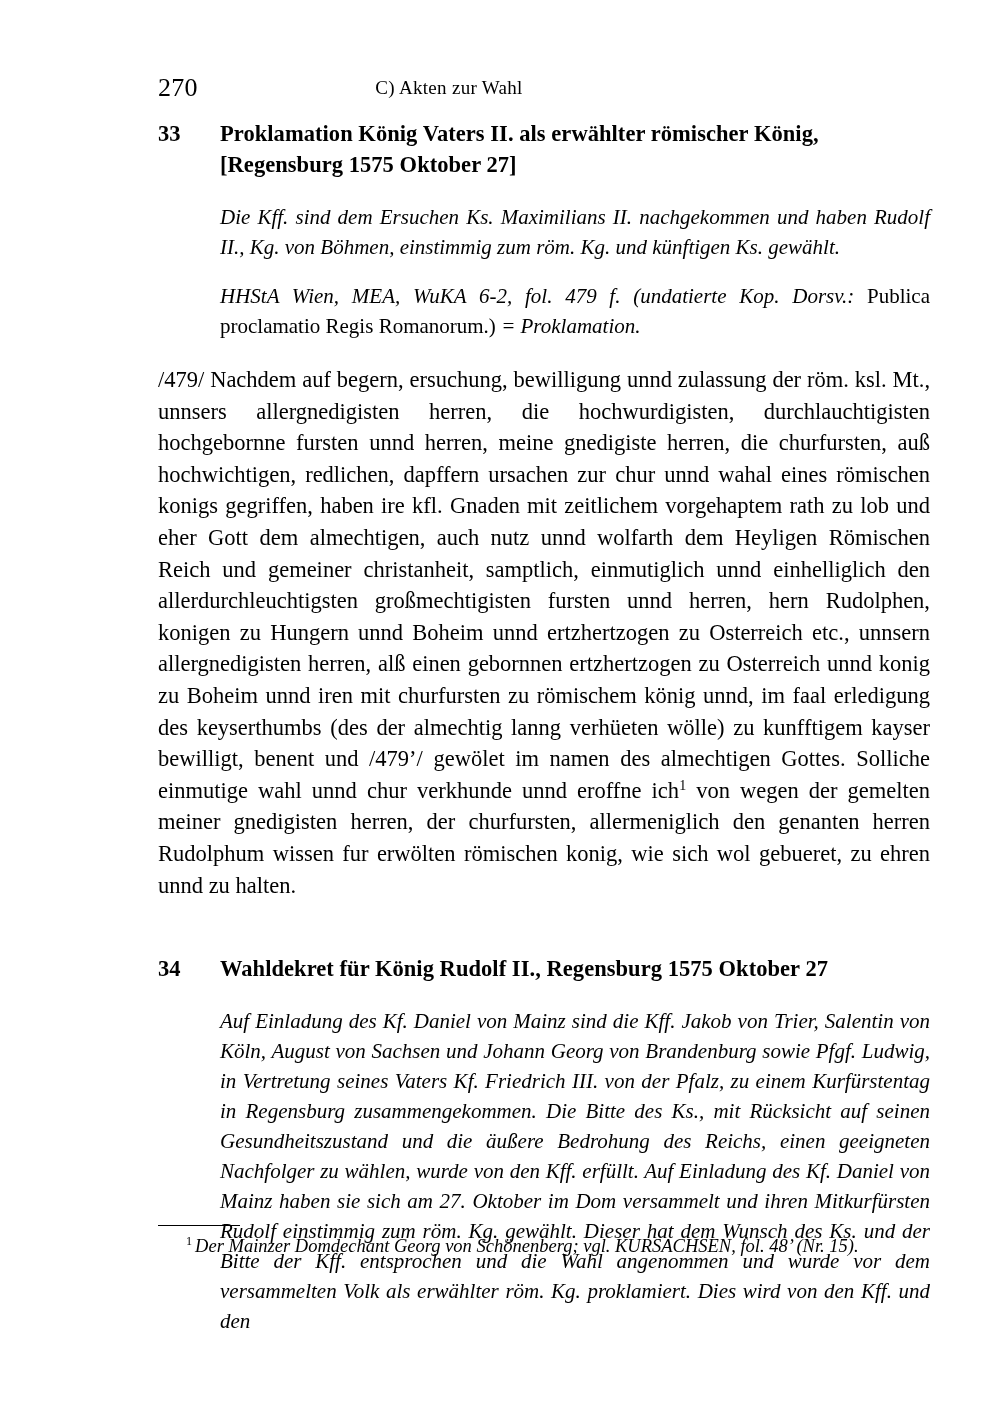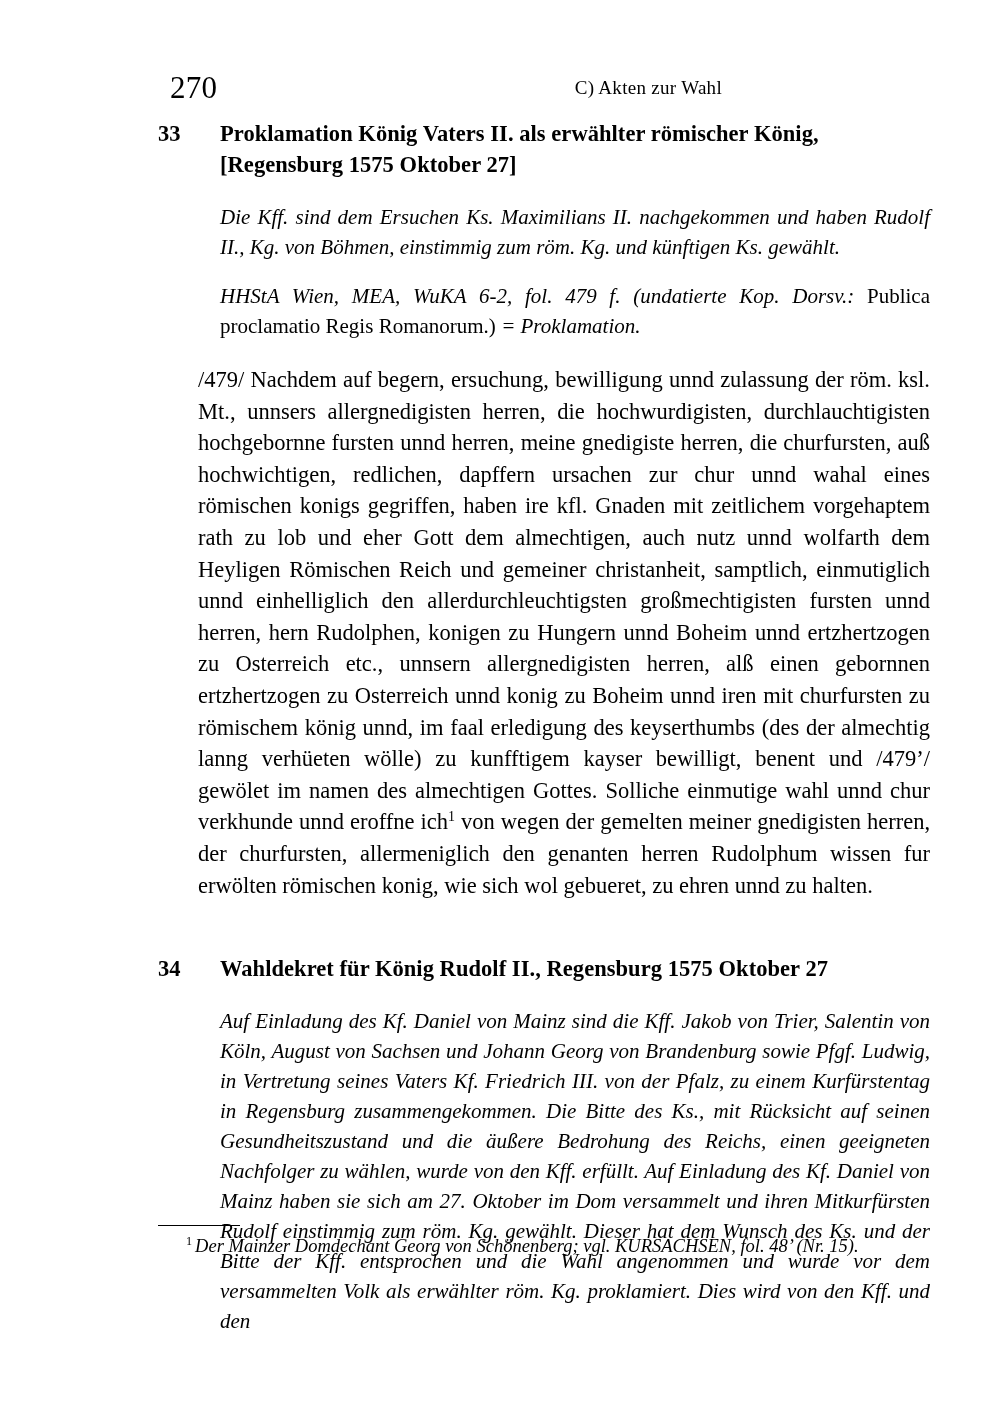--- a/index.html
+++ b/index.html
@@ -26,32 +26,32 @@
   
   .running-head {
     position: absolute;
     left: 158px;
     top: 75px;
     width: 772px;
     height: 26px;
   }
   .folio {
     position: absolute;
-    left: 12px;
+    left: 0;
     top: 0;
-    font-size: 31px;
+    font-size: 26px;
     line-height: 26px;
     letter-spacing: 0.2px;
   }
   .running-title {
     position: absolute;
-    left: 4px;
+    left: 11px;
     top: 0;
     width: 560px;
-    text-align: right;
+    text-align: center;
     font-size: 19px;
     line-height: 26px;
     letter-spacing: 0.3px;
   }
 
   
   .content {
     position: absolute;
     left: 158px;
     top: 118px;
@@ -100,21 +100,20 @@
   .source-note i { font-style: italic; }
 
   
   .body-text {
     margin-top: 23px;
     font-size: 22.5px;
     line-height: 31.6px;
     text-align: justify;
     text-justify: inter-word;
     hyphens: none;
-    margin-left: 40px;
   }
   .body-text sup {
     font-size: 0.62em;
     vertical-align: super;
     line-height: 0;
   }
 
   .section-gap { height: 52px; }
 
   

